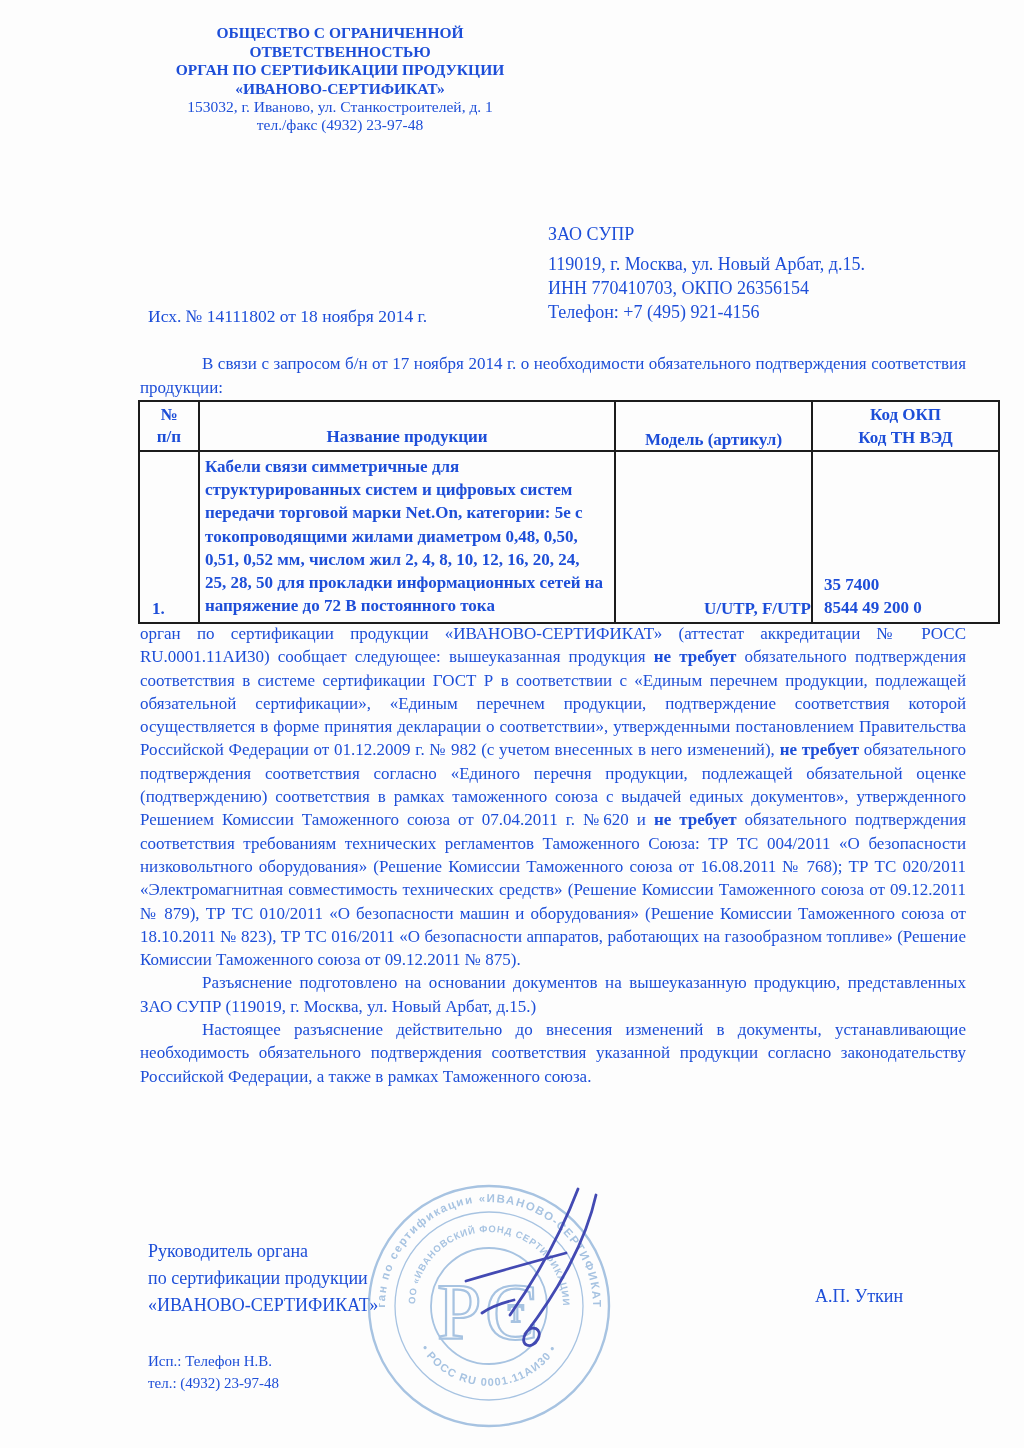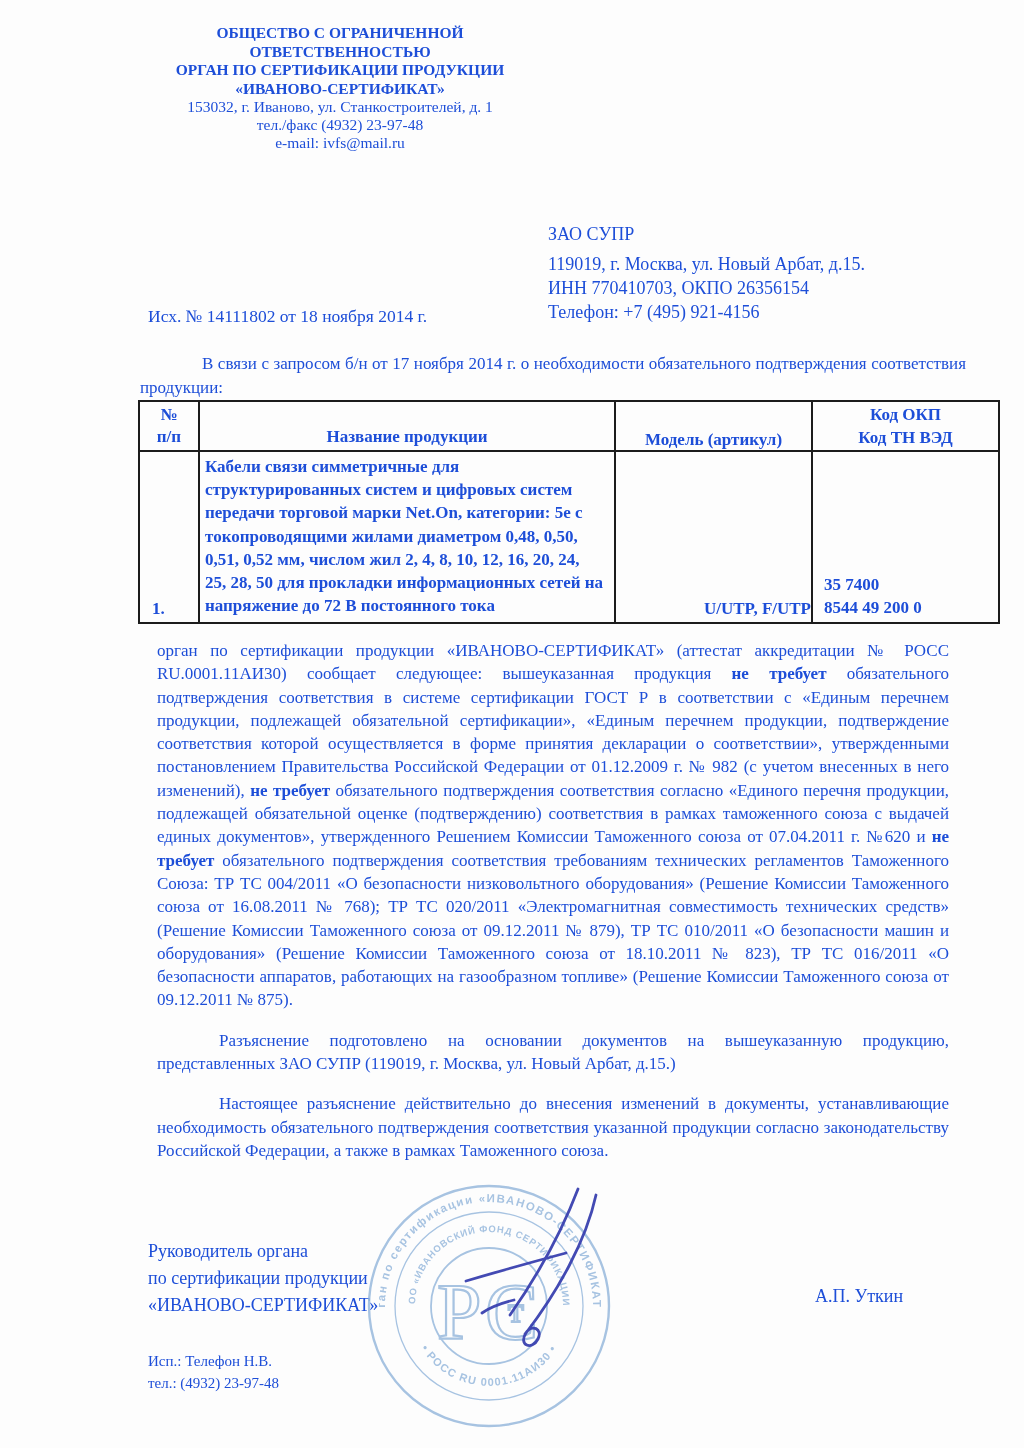--- a/index.html
+++ b/index.html
@@ -31,21 +31,21 @@
   th.h-name{width:406px;text-align:center;vertical-align:bottom;padding-bottom:3px;}
   th.h-model{width:187px;text-align:center;vertical-align:bottom;padding-bottom:0;margin-left:17px;}
   th.h-code{width:177px;white-space:pre-line;line-height:23px;text-align:center;vertical-align:middle;}
   .doc-table .body-row{height:172px;}
   td.c-num{vertical-align:bottom;text-align:left;padding:2px 0 3px 12px;}
   td.c-name{vertical-align:top;padding:3px 10px 2px 5px;line-height:23.2px;text-align:left;}
   td.c-model{vertical-align:bottom;padding:2px 0 3px 8px;text-align:right;}
   td.c-code{vertical-align:bottom;padding:2px 0 3px 11px;white-space:pre-line;line-height:23px;text-align:left;}
   
   .body-text{position:absolute;top:622px;left:140px;width:826px;font-size:17px;line-height:23.3px;text-align:justify;}
-  .body-text p{margin:17px;}
+  .body-text p{margin:0;}
   .body-text p.indent{text-indent:62px;}
   
   .sig-block{position:absolute;top:1238px;left:148px;font-size:18px;line-height:27px;}
   .sig-name{position:absolute;top:1286px;left:815px;font-size:18px;}
   
   .exec{position:absolute;top:1350px;left:148px;font-size:15px;line-height:22px;}
   
   .stamp-svg{position:absolute;left:353px;top:1176px;opacity:0.78;}
   .ink-svg{position:absolute;left:438px;top:1183px;opacity:0.95;}
   .stamp-text{font-family:"Liberation Sans","DejaVu Sans",sans-serif;font-weight:bold;}
@@ -55,21 +55,20 @@
 
 <div class="page">
 
   <div class="sender">
     <div class="bold-line">ОБЩЕСТВО С ОГРАНИЧЕННОЙ</div>
     <div class="bold-line">ОТВЕТСТВЕННОСТЬЮ</div>
     <div class="bold-line">ОРГАН ПО СЕРТИФИКАЦИИ ПРОДУКЦИИ</div>
     <div class="bold-line">«ИВАНОВО-СЕРТИФИКАТ»</div>
     <div class="plain-line">153032, г. Иваново, ул. Станкостроителей, д. 1</div>
     <div class="plain-line">тел./факс (4932) 23-97-48</div>
-    <div class="plain-line">e-mail: ivfs@mail.ru</div>
   </div>
 
   <div class="recipient">
     <div class="rec-name">ЗАО СУПР</div>
     <div>119019, г. Москва, ул. Новый Арбат, д.15.</div>
     <div>ИНН 770410703, ОКПО 26356154</div>
     <div>Телефон: +7 (495) 921-4156</div>
   </div>
 
   <div class="ref">Исх. № 14111802  от 18 ноября 2014 г.</div>

